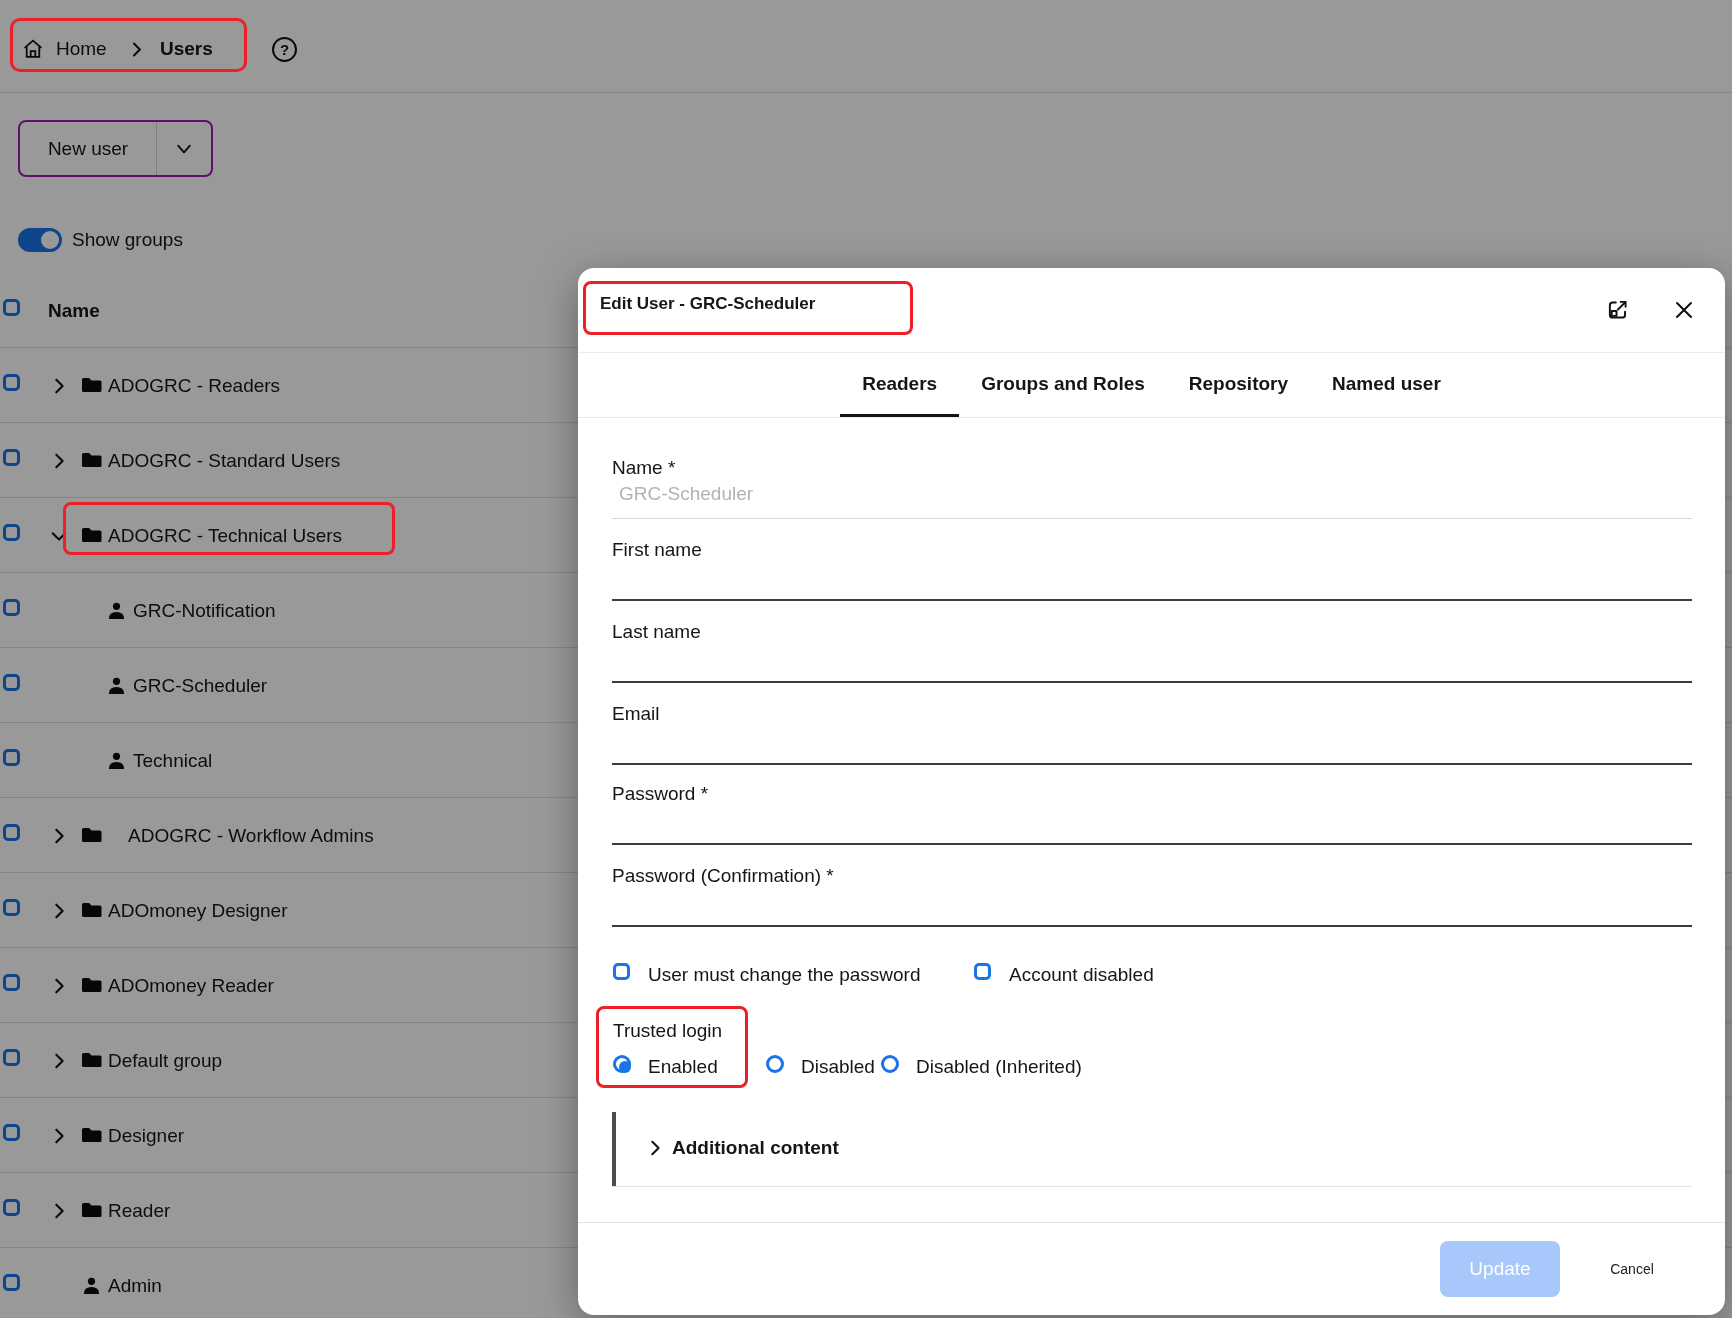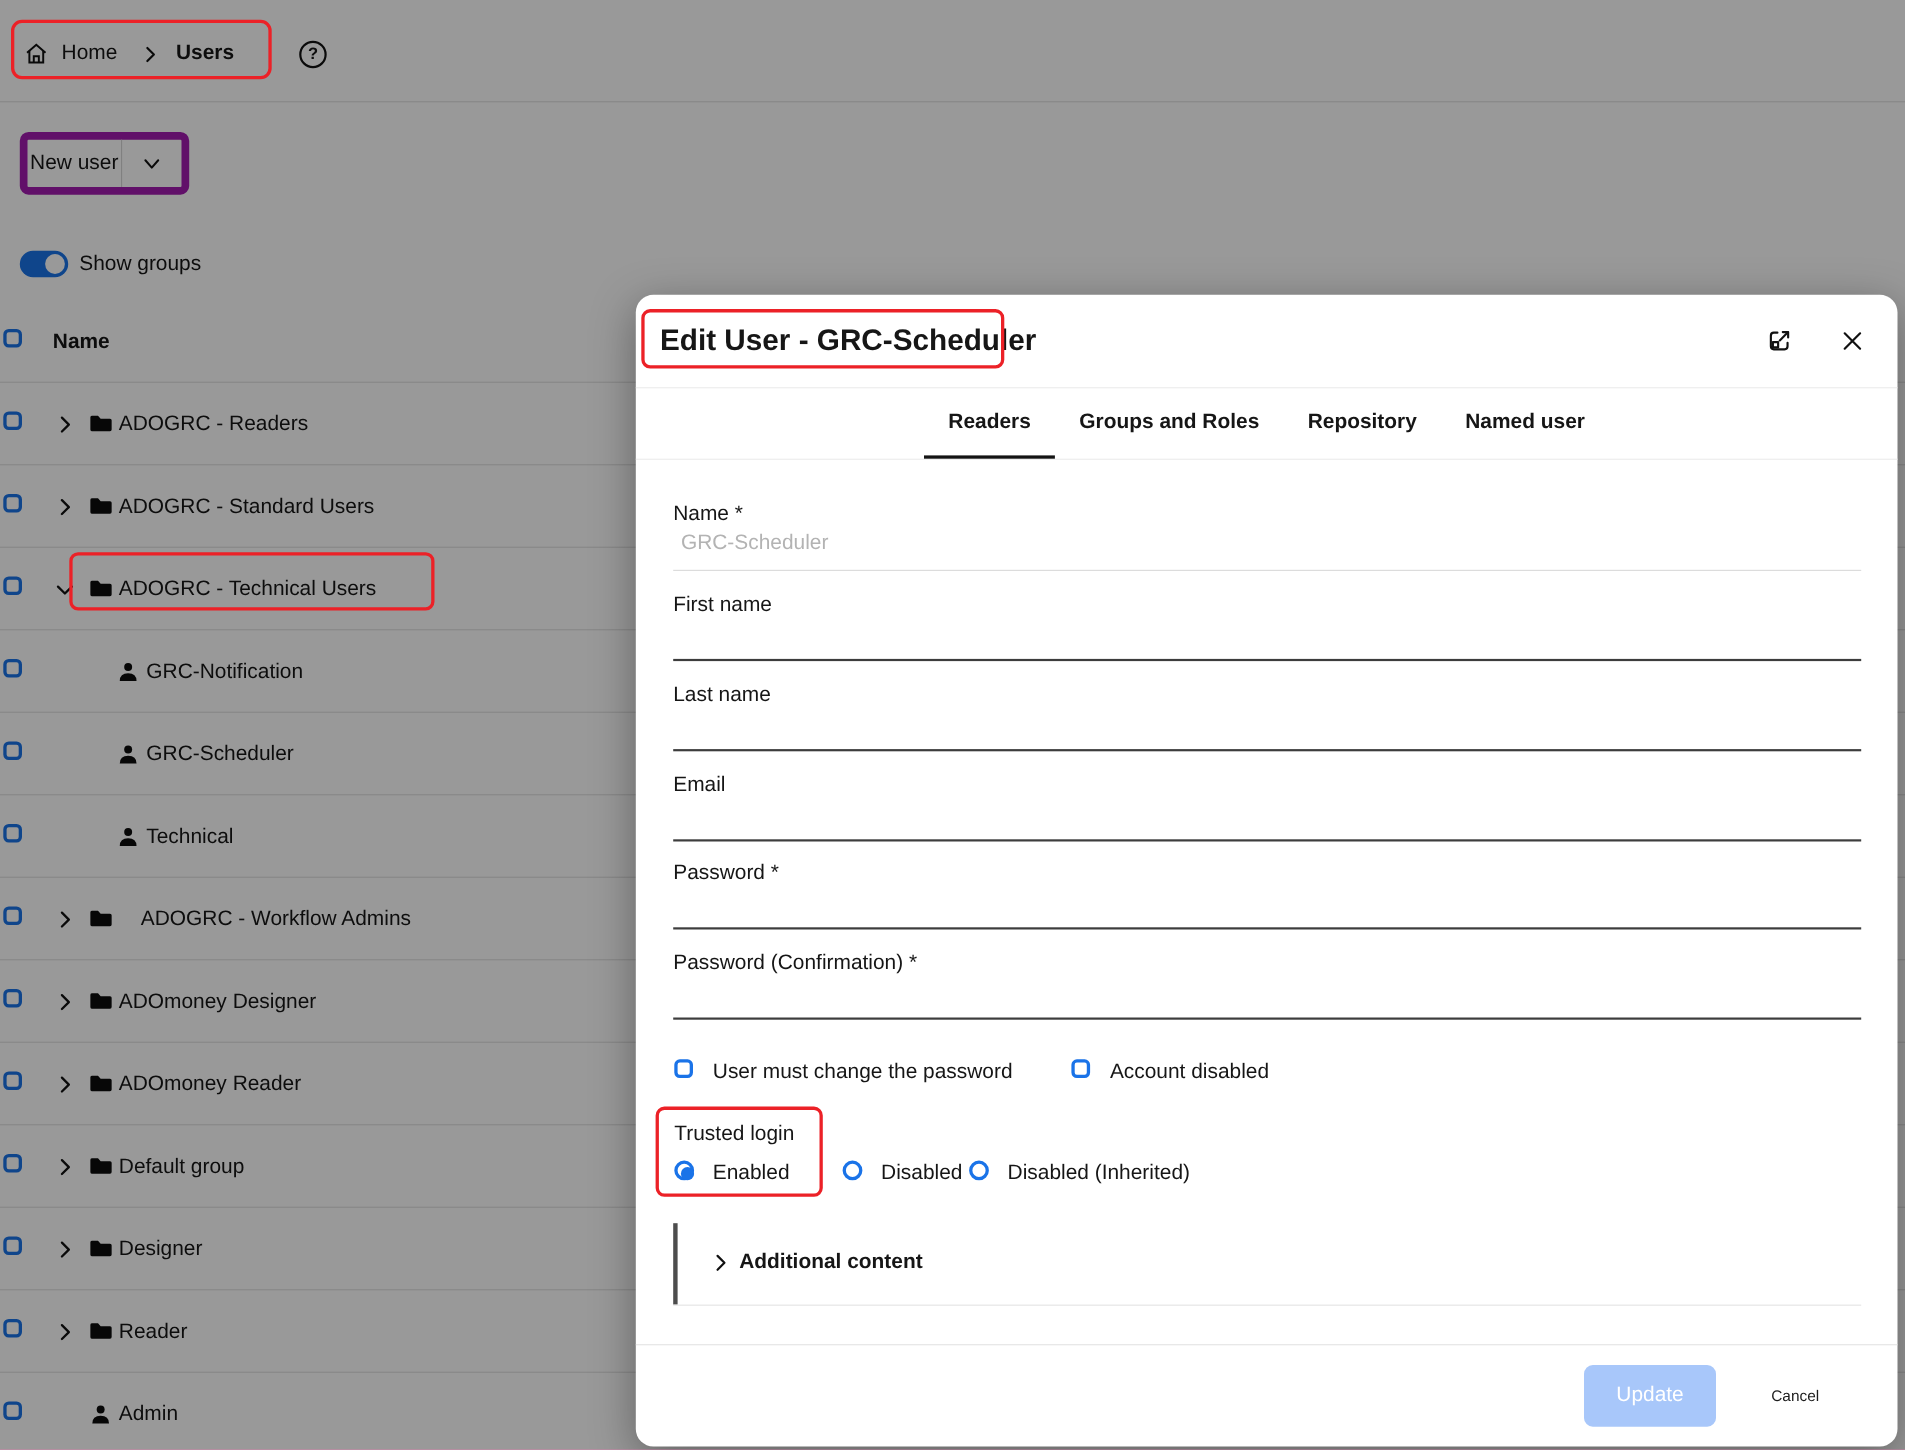--- a/index.html
+++ b/index.html
@@ -5,32 +5,32 @@
   :root{
     --blue:#1a73e8;
     --red:#ec2127;
     --ink:#161616;
     --div:#e0e0e0;
     --mdiv:#ebebeb;
     --gray:#9e9e9e;
   }
   *{margin:0;padding:0;box-sizing:border-box}
   body{background:#666;font-family:"Liberation Sans","DejaVu Sans",sans-serif;color:var(--ink)}
-  #canvas{position:relative;width:1732px;height:1318px;background:#ec4899;overflow:hidden}
+  #canvas{position:relative;width:1732px;height:1318px;background:#0f766e;overflow:hidden}
   .abs{position:absolute}
 
   
   .page{position:absolute;inset:0;background:#fff;z-index:0}
   .hdr-divider{position:absolute;top:92px;left:0;width:100%;height:1px;background:var(--div)}
   .bc-label{font-size:19px;line-height:22px}
   .bc-current{font-weight:bold}
   .help-circle{position:absolute;left:272px;top:37px;width:25px;height:25px;border:2px solid #111;
     border-radius:50%;display:flex;align-items:center;justify-content:center;font-size:15px;font-weight:bold}
-  .btn-newuser{position:absolute;left:18px;top:120px;width:154px;height:57px;background:#fff;
-    border:7px solid #a21caf;border-radius:8px;display:flex;align-items:stretch}
+  .btn-newuser{position:absolute;left:18px;top:120px;width:195px;height:57px;background:#fff;
+    border:2px solid #a21caf;border-radius:8px;display:flex;align-items:stretch}
   .btn-newuser .main{flex:1;display:flex;align-items:center;justify-content:center;font-size:19px}
   .btn-newuser .split{width:55px;border-left:1px solid #d6d6d6;display:flex;align-items:center;justify-content:center}
   .bulk{position:absolute;left:237px;top:120px;width:223px;height:57px;border-bottom:1px solid #9e9e9e;
     display:flex;align-items:center;gap:14px;color:var(--gray);font-size:19px}
   .toggle{position:absolute;left:18px;top:228px;width:44px;height:24px;border-radius:12px;background:var(--blue)}
   .toggle .knob{position:absolute;right:3px;top:3px;width:18px;height:18px;border-radius:50%;background:#fff}
   .toggle-label{position:absolute;left:72px;top:229px;font-size:19px}
   .cb{display:inline-block;width:17px;height:17px;border:3px solid var(--blue);border-radius:5px;background:#fff}
   .hdr-name{position:absolute;left:48px;top:300px;font-size:19px;font-weight:bold}
   #rows{position:absolute;left:0;top:347px;width:100%;border-top:1px solid var(--div)}
@@ -39,21 +39,21 @@
   .row .chev{position:absolute;left:50px;top:29px;width:18px;height:18px}
   .row .icon{position:absolute;width:20px;height:20px;top:28px}
   .row .rowlabel{position:absolute;top:27px;font-size:19px;white-space:nowrap}
 
   
   .overlay{position:absolute;inset:0;background:rgba(0,0,0,0.40);z-index:10}
 
   
   .modal{position:absolute;left:578px;top:268px;width:1147px;height:1047px;background:#fff;
     border-radius:16px;z-index:20;box-shadow:0 10px 40px rgba(0,0,0,.35)}
-  .m-title{position:absolute;left:22px;top:26px;font-size:27px;font-weight:bold}
+  .m-title{position:absolute;left:22px;top:26px;font-size:17px;font-weight:bold}
   .m-icon{position:absolute;top:28px;width:27px;height:27px;display:flex;align-items:center;justify-content:center}
   .m-divider{position:absolute;top:84px;left:0;width:100%;height:1px;background:var(--mdiv)}
   .tabs{position:absolute;top:85px;left:0;right:0;height:65px;display:flex;justify-content:center;border-bottom:1px solid var(--mdiv)}
   .tab{padding:0 22px;display:flex;align-items:center;font-size:19px;font-weight:bold;border-bottom:3px solid transparent}
   .tab.active{border-bottom-color:#141414}
   .field{position:absolute;left:34px;width:1080px;height:64px}
   .flabel{position:absolute;left:0;top:2px;font-size:19px}
   .fvalue{position:absolute;left:7px;top:28px;font-size:19px;color:#b3b3b3}
   .ful{position:absolute;left:0;right:0;bottom:0}
   .ful.light{height:1px;background:#d9d9d9}

